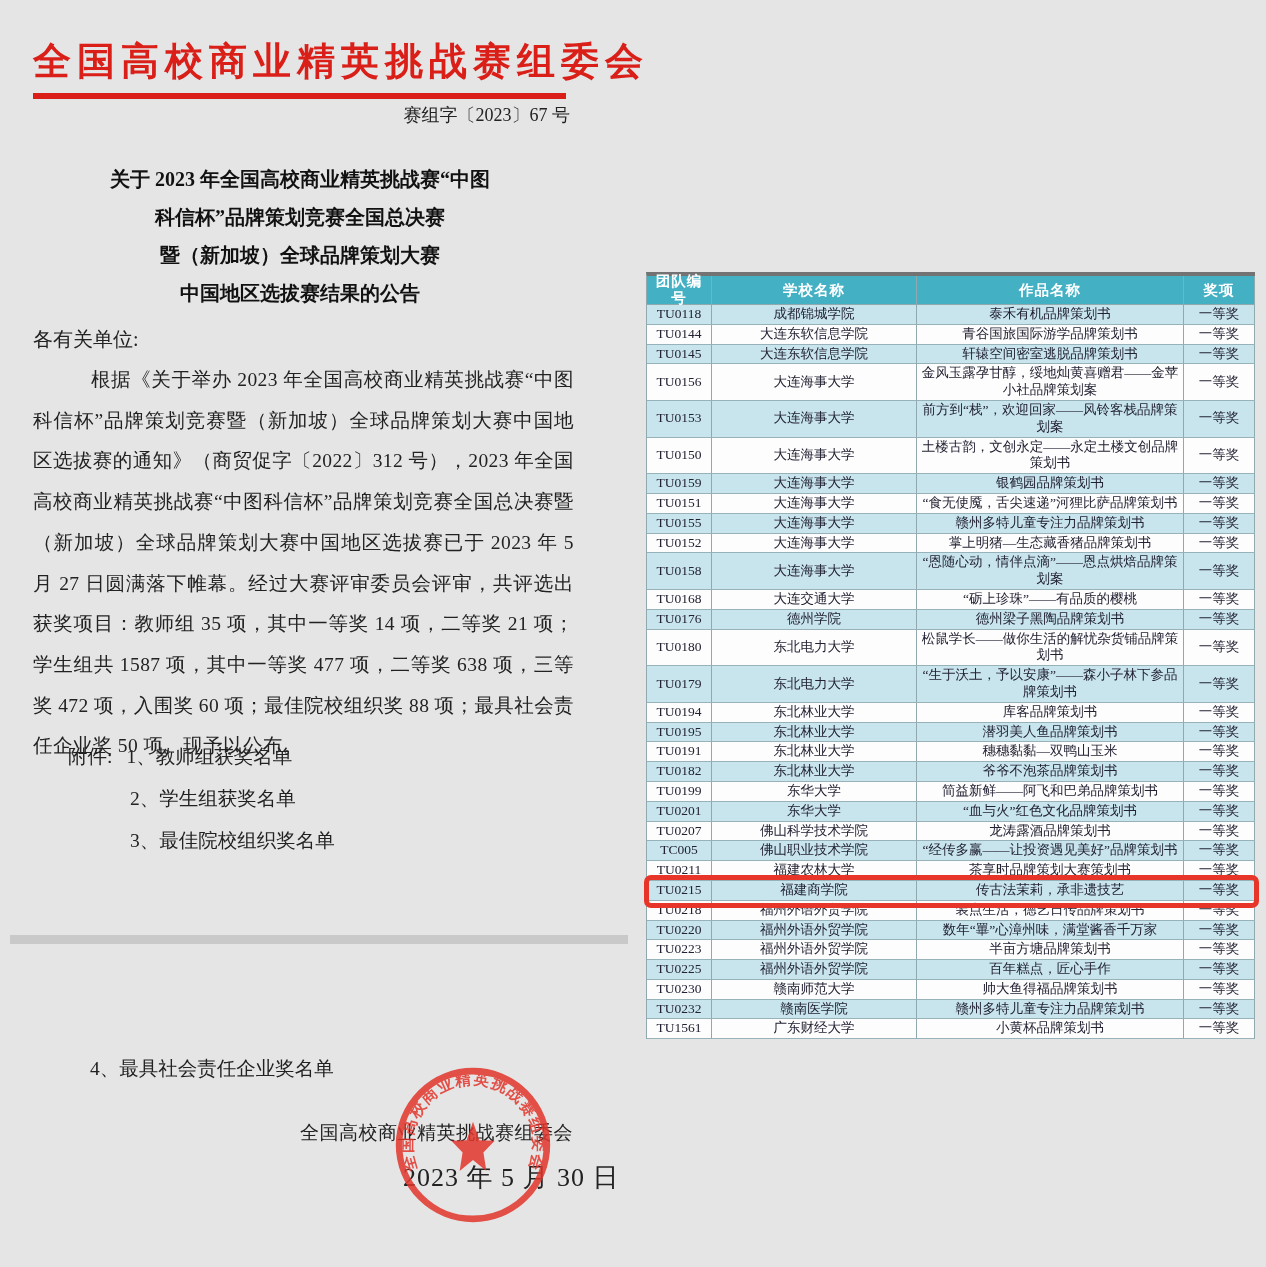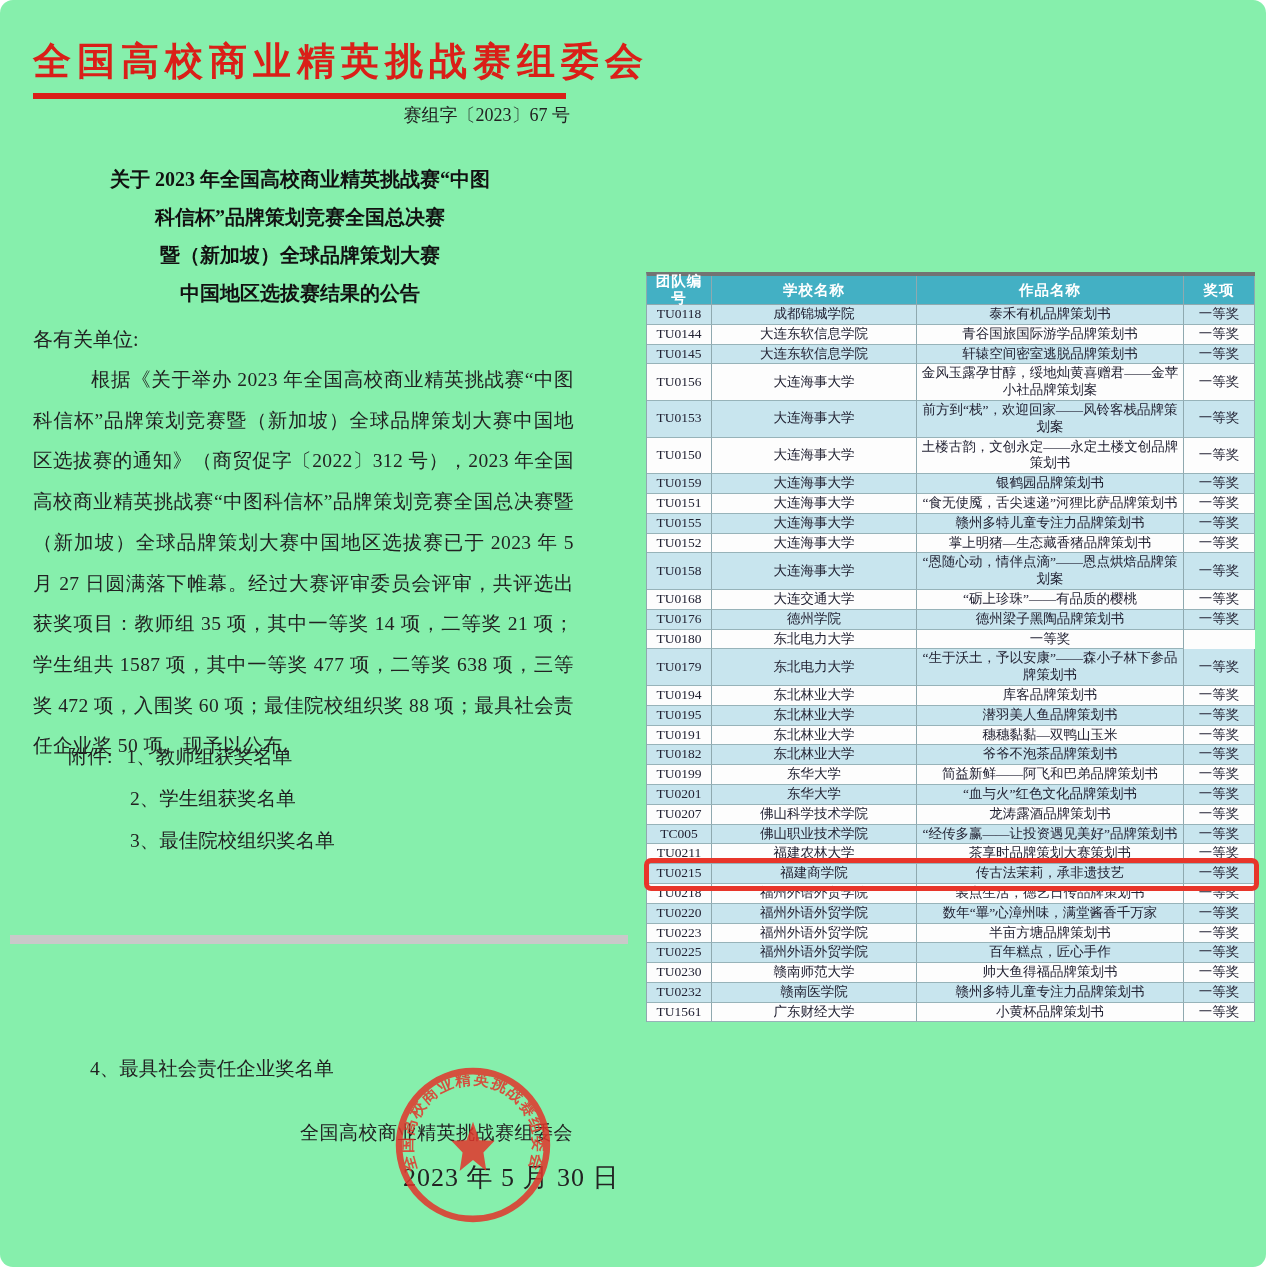--- a/index.html
+++ b/index.html
@@ -1,18 +1,18 @@
 <!DOCTYPE html>
 <html><head>
 <meta charset="utf-8">
 <style>
   html,body{margin:0;padding:0;background:#ffffff;}
   .page{
-    position:relative;width:1266px;height:1267px;background:#86efac;overflow:hidden;
-    font-family:"Liberation Serif", serif;color:#1a1a1a;border-radius:13px;
+    position:relative;width:1266px;height:1267px;background:#e5e5e5;overflow:hidden;
+    font-family:"Liberation Serif", serif;color:#1a1a1a;
   }
   
   .org-header{
     position:absolute;left:33px;top:36px;width:540px;
     font-size:38px;font-weight:bold;letter-spacing:6px;
     color:#da1f18;font-family:"Liberation Serif", serif;
     white-space:nowrap;
   }
   .org-rule{
     position:absolute;left:33px;top:93px;width:533px;height:6px;background:#da1f18;
@@ -219,20 +219,21 @@
     <div class="trow alt">
       <div class="cell">TU0176</div>
       <div class="cell">德州学院</div>
       <div class="cell">德州梁子黑陶品牌策划书</div>
       <div class="cell">一等奖</div>
     </div>
 
     <div class="trow">
       <div class="cell">TU0180</div>
       <div class="cell">东北电力大学</div>
+      <div class="cell">松鼠学长——做你生活的解忧杂货铺品牌策划书</div>
       <div class="cell">一等奖</div>
     </div>
 
     <div class="trow alt">
       <div class="cell">TU0179</div>
       <div class="cell">东北电力大学</div>
       <div class="cell">“生于沃土，予以安康”——森小子林下参品牌策划书</div>
       <div class="cell">一等奖</div>
     </div>
 

